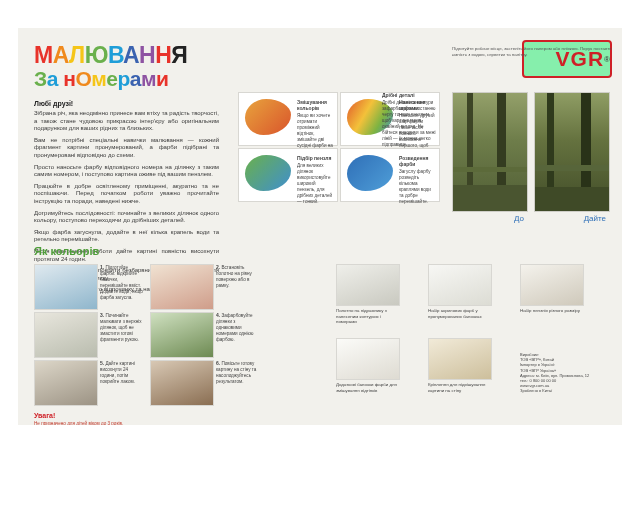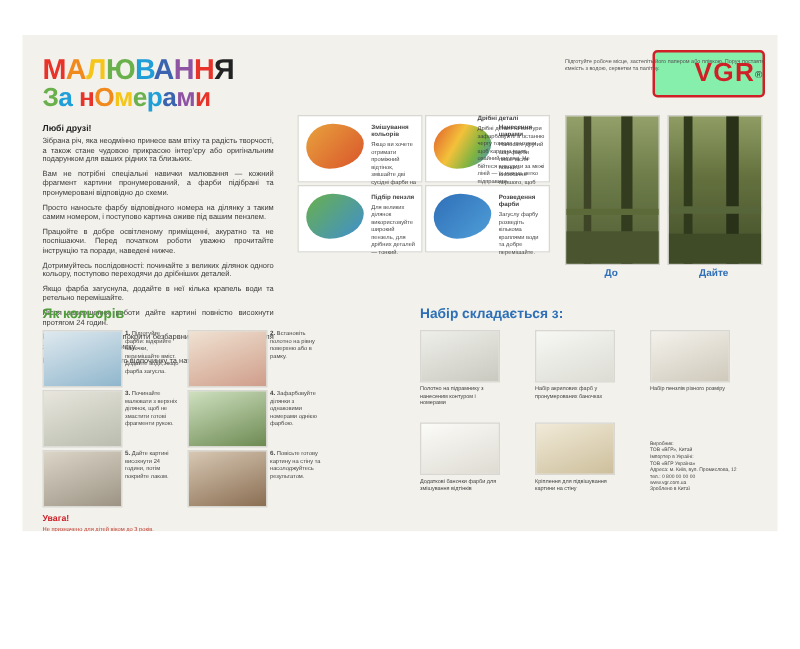--- a/index.html
+++ b/index.html
@@ -29,21 +29,21 @@
   
   .tech{position:absolute;left:238px;top:50px;width:200px;}
   .tcard{position:absolute;background:#fff;border:1px solid #d8d7d2;}
   .tcard .sw{position:absolute;left:6px;top:6px;width:46px;height:36px;}
   .tcard .txt{position:absolute;left:58px;top:6px;right:4px;font-size:4.6px;line-height:6px;color:#444;}
   .tcard .ttl{font-weight:bold;display:block;margin-bottom:2px;font-size:5px;}
   
   .blob{width:100%;height:100%;border-radius:46% 54% 60% 40%/52% 44% 56% 48%;}
   
   .photo{position:absolute;border:1px solid #cfcec8;background:#7c8a5a;overflow:hidden;}
-  .cap{position:absolute;font-size:8px;font-weight:bold;color:#2e6fb7;text-align:center;width:70px;}
+  .cap{position:absolute;font-size:8px;font-weight:normal;color:#2e6fb7;text-align:right;width:70px;}
   .note-top{position:absolute;left:452px;top:46px;width:160px;font-size:4.4px;line-height:5.6px;color:#555;}
   
   .how{position:absolute;left:34px;top:245px;}
   .step-img{position:absolute;border:1px solid #d8d7d2;background:#c8c9c3;overflow:hidden;}
   .step-txt{position:absolute;font-size:4.6px;line-height:6px;color:#444;}
   .step-txt b{font-size:5px;}
   
   .kit{position:absolute;left:336px;top:245px;}
   .kit-card{position:absolute;border:1px solid #d8d7d2;background:#fff;overflow:hidden;}
   .kit-txt{position:absolute;font-size:4.4px;line-height:5.6px;color:#444;text-align:left;}
@@ -159,21 +159,20 @@
 
   <div class="step-img" style="left:150px;top:312px;width:62px;height:44px;background:linear-gradient(160deg,#cfe0c0,#6d8a52);"></div>
   <div class="step-txt" style="left:216px;top:312px;width:44px;"><b>4.</b> <span>Зафарбовуйте ділянки з однаковими номерами однією фарбою.</span></div>
 
   <div class="step-img" style="left:34px;top:360px;width:62px;height:44px;background:linear-gradient(160deg,#dcd6c8,#9c9384);"></div>
   <div class="step-txt" style="left:100px;top:360px;width:44px;"><b>5.</b> <span>Дайте картині висохнути 24 години, потім покрийте лаком.</span></div>
 
   <div class="step-img" style="left:150px;top:360px;width:62px;height:44px;background:linear-gradient(160deg,#d8c8b4,#8a6e52);"></div>
   <div class="step-txt" style="left:216px;top:360px;width:44px;"><b>6.</b> <span>Повісьте готову картину на стіну та насолоджуйтесь результатом.</span></div>
 
-  <div class="kit h-blue">Набір складається з:</div>
 
   <div class="kit-card" style="left:336px;top:264px;width:62px;height:40px;background:linear-gradient(160deg,#efefea,#c9c9c0);"></div>
   <div class="kit-txt" style="left:336px;top:308px;width:62px;">Полотно на підрамнику з нанесеним контуром і номерами</div>
 
   <div class="kit-card" style="left:428px;top:264px;width:62px;height:40px;background:linear-gradient(160deg,#f7f7f4,#dcdcd4);"></div>
   <div class="kit-txt" style="left:428px;top:308px;width:62px;">Набір акрилових фарб у пронумерованих баночках</div>
 
   <div class="kit-card" style="left:520px;top:264px;width:62px;height:40px;background:linear-gradient(160deg,#f4f2ec,#cfc9bb);"></div>
   <div class="kit-txt" style="left:520px;top:308px;width:62px;">Набір пензлів різного розміру</div>
 

